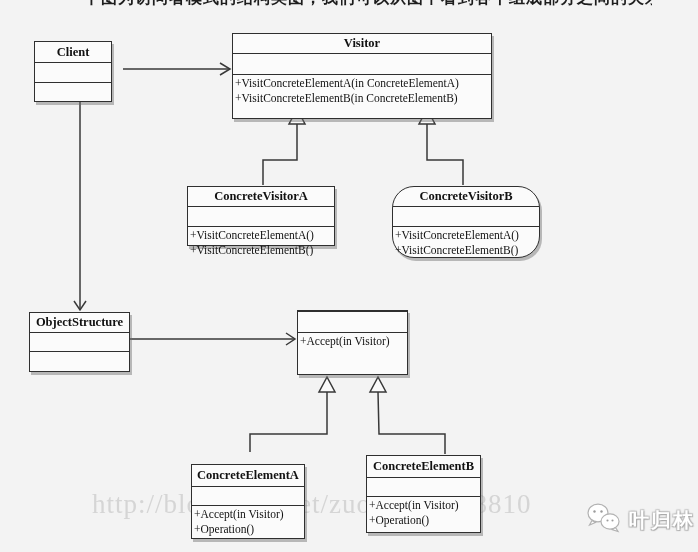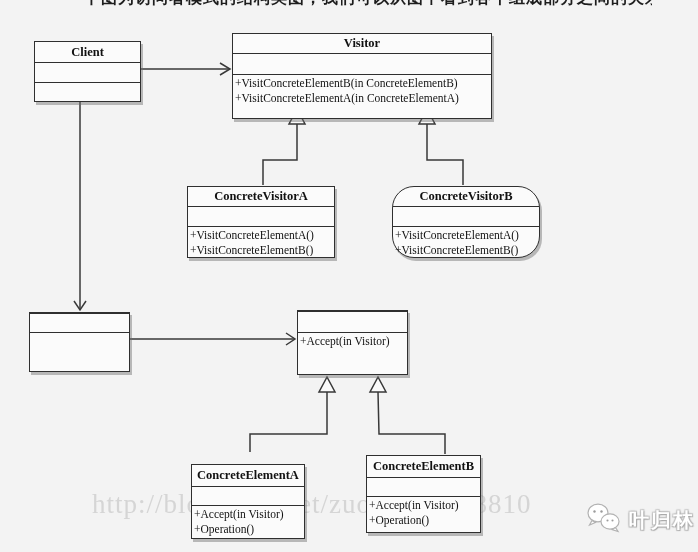--- a/index.html
+++ b/index.html
@@ -81,54 +81,55 @@
     <polyline points="427,124 427,160 463,160 463,185"></polyline>
 
     <polygon points="327,377 319,392 335,392" fill="#fbfbfb"></polygon>
     <polyline points="327,392 327,434 250,434 250,452"></polyline>
 
     <polygon points="378,377 370,392 386,392" fill="#fbfbfb"></polygon>
     <polyline points="378,392 379,434 445,434 445,454"></polyline>
   </g>
 </svg>
 
-<div class="uml-box" style="left:34px;top:41px;width:107px;height:61px;">
+<div class="uml-box" style="left:34px;top:41px;width:78px;height:61px;">
   <div class="uml-title" style="height:20px;">Client</div>
   <div class="uml-row" style="height:20px;"></div>
   <div class="uml-row" style="height:18px;"></div>
 </div>
 
 <div class="uml-box" style="left:232px;top:33px;width:260px;height:86px;">
   <div class="uml-title" style="height:19px;">Visitor</div>
   <div class="uml-row" style="height:21px;"></div>
   <div class="uml-methods" style="height:32px;">
+    <div>+VisitConcreteElementA(in ConcreteElementA)</div>
     <div>+VisitConcreteElementB(in ConcreteElementB)</div>
-    <div>+VisitConcreteElementA(in ConcreteElementA)</div>
   </div>
 </div>
 
-<div class="uml-box" style="left:187px;top:186px;width:148px;height:72px;">
+<div class="uml-box" style="left:187px;top:186px;width:148px;height:60px;">
   <div class="uml-title" style="height:19px;">ConcreteVisitorA</div>
   <div class="uml-row" style="height:20px;"></div>
   <div class="uml-methods" style="height:30px;">
     <div>+VisitConcreteElementA()</div>
     <div>+VisitConcreteElementB()</div>
   </div>
 </div>
 
 <div class="uml-box" style="left:392px;top:186px;width:148px;height:72px;border-radius:22px;">
   <div class="uml-title" style="height:19px;">ConcreteVisitorB</div>
   <div class="uml-row" style="height:20px;"></div>
   <div class="uml-methods" style="height:30px;">
     <div>+VisitConcreteElementA()</div>
     <div>+VisitConcreteElementB()</div>
   </div>
 </div>
 
 <div class="uml-box" style="left:29px;top:312px;width:101px;height:60px;">
+  <div class="uml-title" style="height:19px;">ObjectStructure</div>
   <div class="uml-row" style="height:19px;"></div>
   <div class="uml-row" style="height:18px;"></div>
 </div>
 
 <div class="uml-box" style="left:297px;top:310px;width:111px;height:65px;">
   <div class="uml-row" style="height:21px;"></div>
   <div class="uml-methods" style="height:21px;">
     <div>+Accept(in Visitor)</div>
   </div>
 </div>

